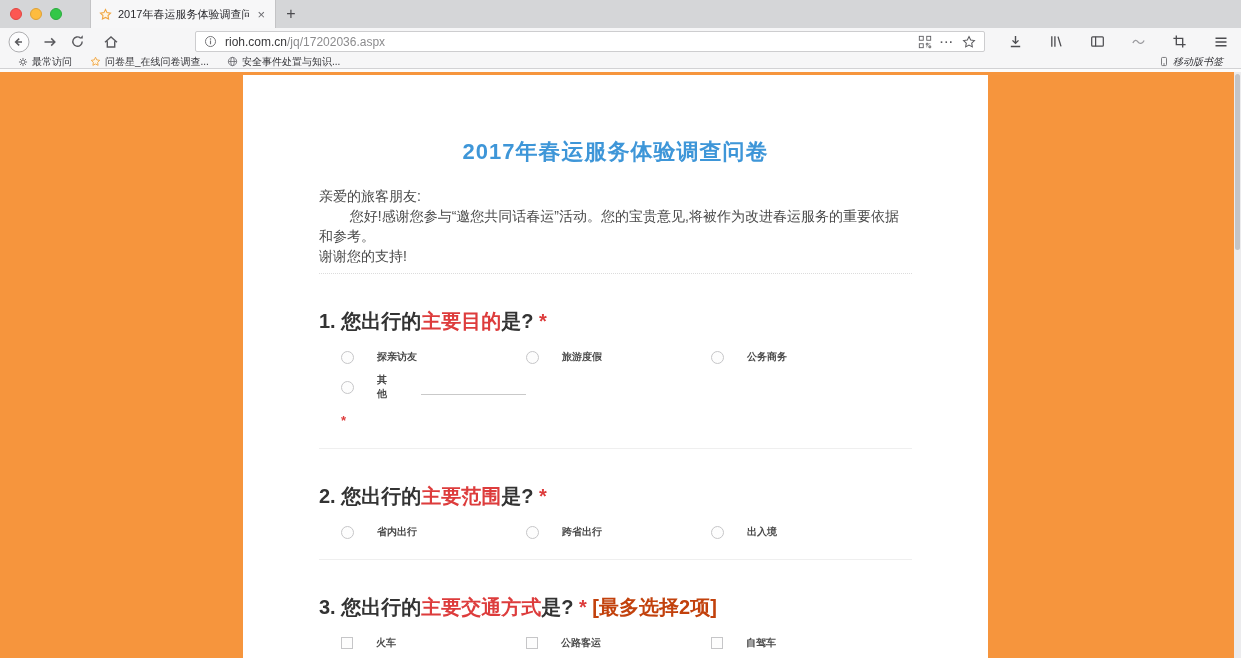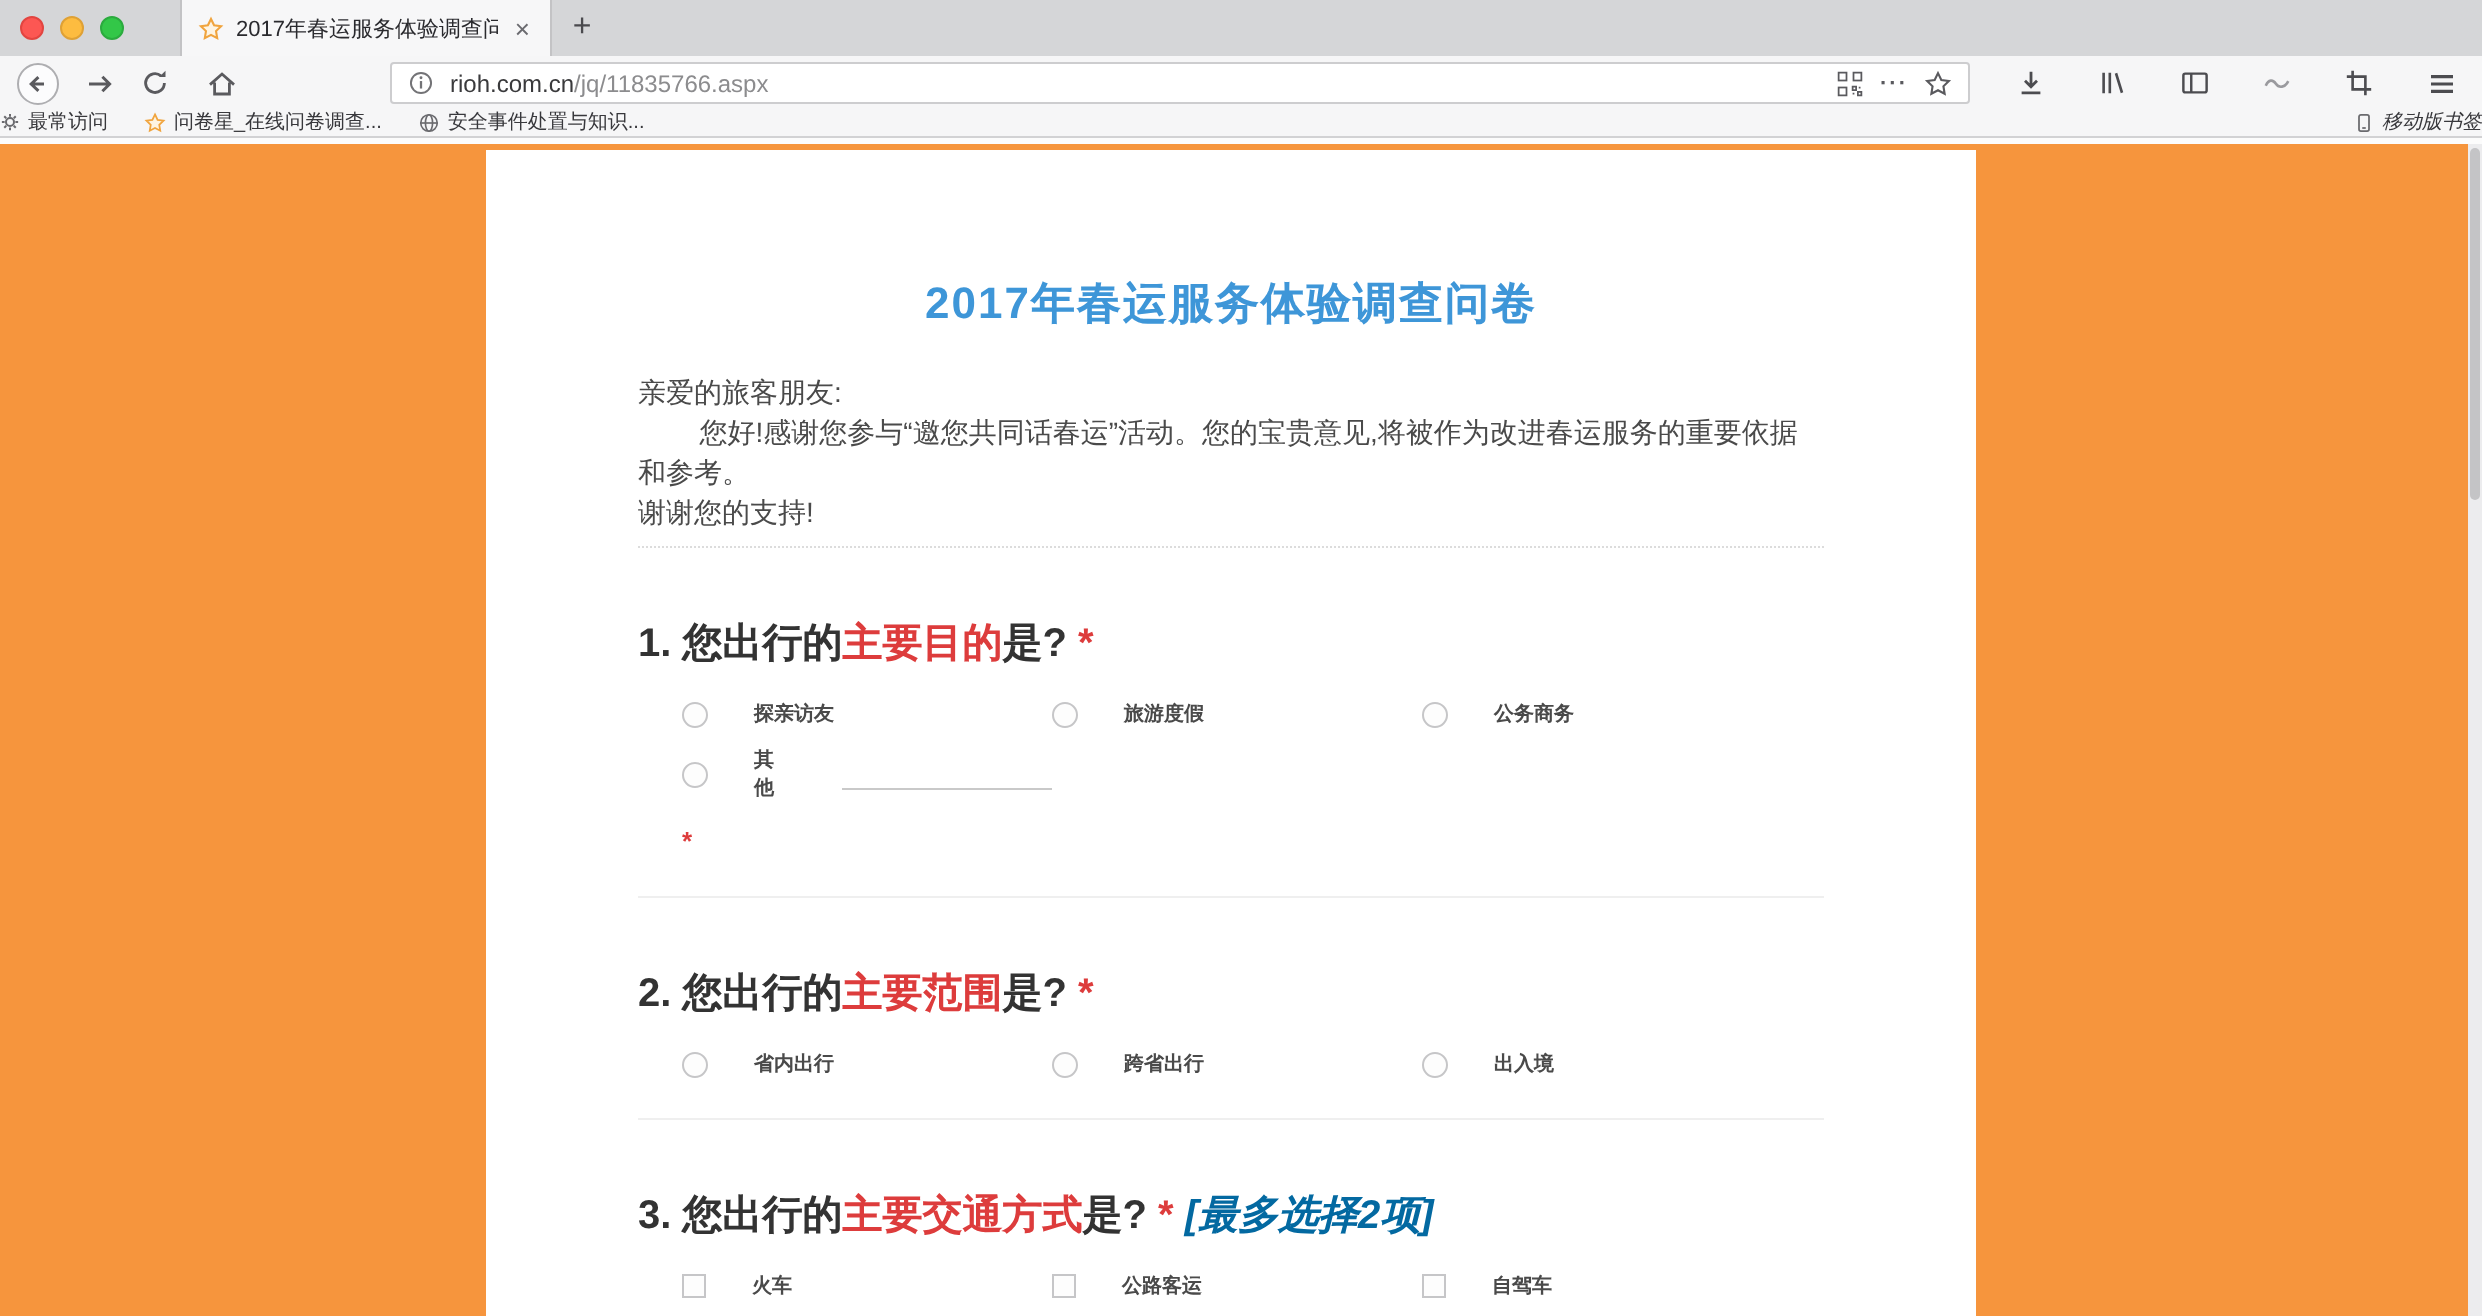--- a/index.html
+++ b/index.html
@@ -26,21 +26,21 @@
   .home-gap { margin-left:18px !important; }
   .url-bar { margin-left:76px; width:790px; height:21px; background:#FFFFFF;
     border:1px solid #CDCDCF; border-radius:2px; display:flex; align-items:center; padding:0 8px; gap:8px; }
   .url-text { flex:1; font-size:12px; white-space:nowrap; overflow:hidden; }
   .url-domain { color:#3A3A3C; }
   .url-path { color:#8C8C8E; }
   .dots { color:#5A5A5E; font-size:11px; letter-spacing:1px; font-weight:bold; }
   .right-icons { margin-left:auto; display:flex; align-items:center; gap:14px; padding-right:4px; }
 
   .bookmarks-bar { height:14px; background:#F6F6F7; border-bottom:1px solid #D2D2D4;
-    display:flex; align-items:flex-end; padding:0 0; gap:18px; }
+    display:flex; align-items:center; padding:0 18px; gap:18px; }
   .bm-item { display:flex; align-items:center; gap:4px; font-size:10px; color:#38383C; white-space:nowrap; }
   .bm-right { margin-left:auto;font-style:italic; }
 
   
   .white-gap { height:3px; background:#FCFCFC; }
   .page-area { position:relative; height:586px; background:#F6953D; }
   .scrollbar { position:absolute; top:0; right:0; width:7px; height:100%; background:#ECECEE; }
   .scroll-thumb { width:5px; height:176px; margin:2px 0 0 1px; background:#C4C4C6; border-radius:3px; }
 
   .content-card { position:absolute; left:243px; top:3px; width:745px; height:calc(100% - 3px);
@@ -48,21 +48,21 @@
   .survey-title { padding-top:62px; text-align:center; font-size:22px; font-weight:bold;
     color:#3E96D8; letter-spacing:1px; }
   .intro { margin:19px 76px 0; font-size:14px; line-height:20px; color:#4A4A4A; }
   .intro .indent { text-indent:2.2em; }
   .dotted-sep { margin:7px 76px 0; border-bottom:1px dotted #DCDCDC; }
 
   .questions { margin:0 76px; }
   .question { padding-top:34px; }
   .q-title { font-size:20px; font-weight:bold; color:#333; }
   .q-title .red { color:#DD3C3C; }
-  .q-title .note { color:#0369a1;font-style:italic; }
+  .q-title .note { color:#c2410c; }
   .q-options { margin:15px 0 0 22px; display:grid; grid-template-columns:185px 185px 1fr; row-gap:9px; }
   .opt { display:flex; align-items:center; gap:23px; font-size:10px; color:#4A4A4A;font-weight:bold; }
   .radio { width:13px; height:13px; flex:0 0 auto; border:1px solid #C6C6C8; border-radius:50%; background:#FDFDFD; }
   .checkbox { width:12px; height:12px; flex:0 0 auto; border:1px solid #C6C6C8; background:#FDFDFD; }
   .blank { display:inline-block; width:128px; height:16px; margin-left:5px; border-bottom:1px solid #C9C9C9; }
   .question[data-qtype="checkbox"] .blank { width:142px; }
   .q-foot { display:grid; grid-template-columns:185px 185px 1fr; margin:12px 0 0 22px;
     font-size:13px; font-weight:bold; }
   .q-foot .red { color:#DD3C3C; }
   .q-divider { margin-top:20px; border-bottom:1px solid #EFEFEF; }
@@ -114,21 +114,21 @@
       </svg>
   </span>
   <div class="url-bar">
     <span>
       <svg width="13" height="13" viewBox="0 0 16 16">
           <circle cx="8" cy="8" r="6.2" stroke="#737376" stroke-width="1.2" fill="none"></circle>
           <circle cx="8" cy="4.8" r="0.9" fill="#737376"></circle>
           <rect x="7.3" y="6.8" width="1.4" height="4.6" fill="#737376"></rect>
         </svg>
     </span>
-    <span class="url-text"><span class="url-domain">rioh.com.cn</span><span class="url-path">/jq/11835766.aspx</span></span>
+    <span class="url-text"><span class="url-domain">rioh.com.cn</span><span class="url-path">/jq/17202036.aspx</span></span>
     <span>
       <svg width="14" height="14" viewBox="0 0 16 16" stroke="#5A5A5E" fill="none">
           <rect x="1.5" y="1.5" width="4.5" height="4.5"></rect>
           <rect x="10" y="1.5" width="4.5" height="4.5"></rect>
           <rect x="1.5" y="10" width="4.5" height="4.5"></rect>
           <path d="M9.5 9.5h2v2h-2zM12.5 12.5h2v2h-2zM9.5 13.5h1M13.5 9.5v1"></path>
         </svg>
     </span>
     <span class="dots">···</span>
     <span>

